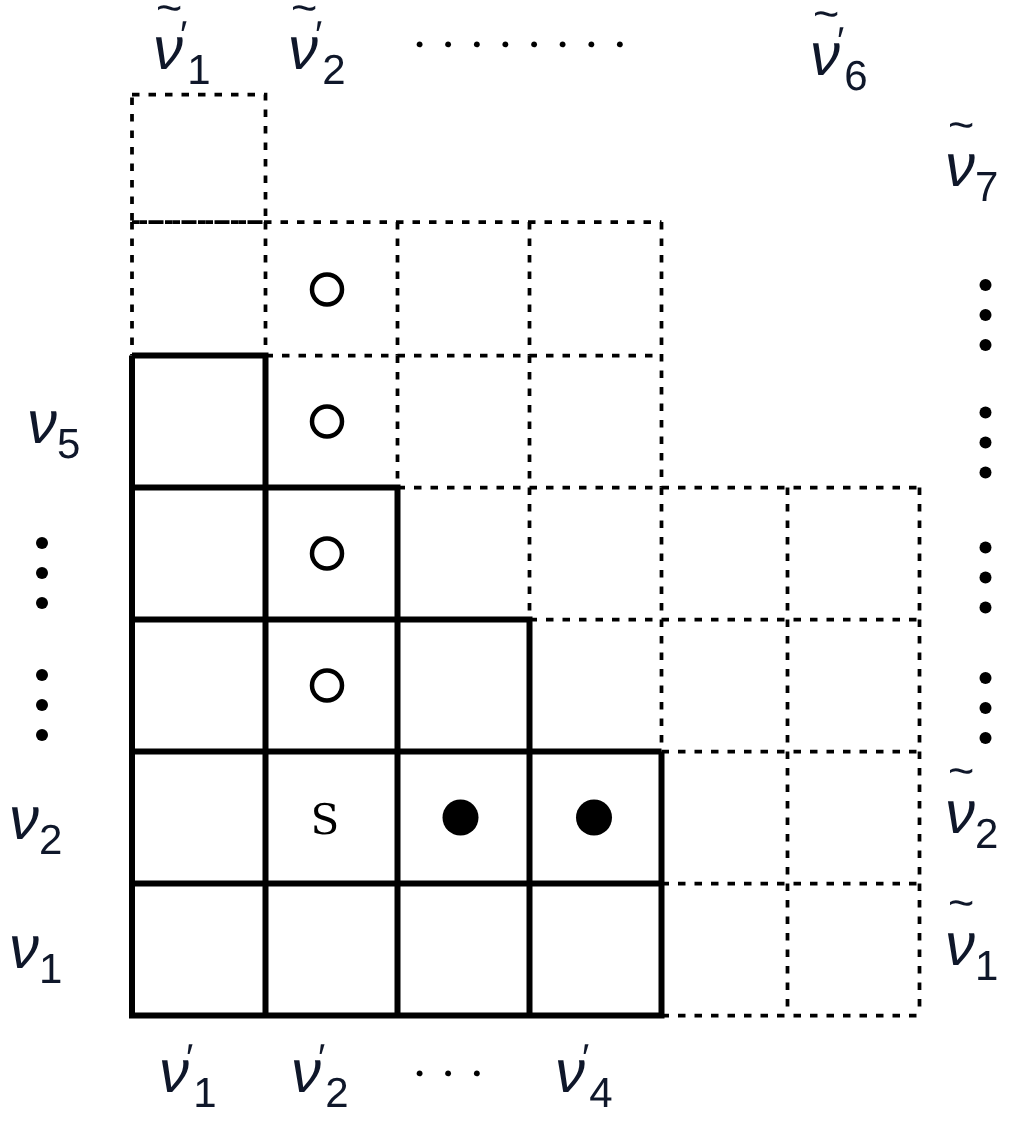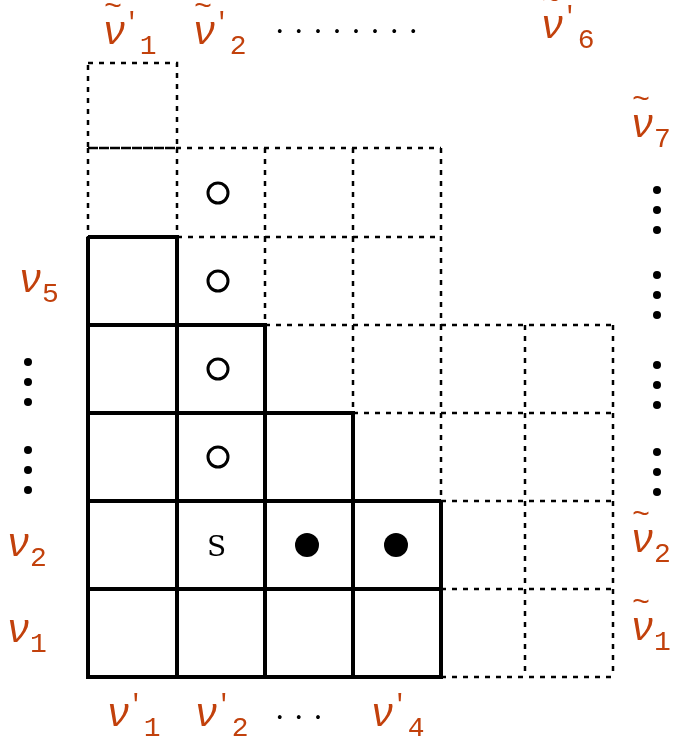--- a/index.html
+++ b/index.html
@@ -1,18 +1,18 @@
 <!DOCTYPE html>
 <html><head>
 <meta charset="utf-8">
 <style>
   html,body{margin:0;padding:0;background:#fff;}
   body{width:685px;height:756px;position:relative;overflow:hidden;font-family:"DejaVu Serif","Liberation Serif",serif;}
   svg{position:absolute;left:0;top:0;}
-  .lbl{position:absolute;font-family:Liberation Mono, monospace;font-style:italic;font-size:40px;color:#c2410c;line-height:1;white-space:nowrap;}
+  .lbl{position:absolute;font-family:Liberation Sans, sans-serif;font-style:italic;font-size:40px;color:#0f172a;line-height:1;white-space:nowrap;}
   .lbl sub{font-style:normal;font-size:28px;vertical-align:-10px;}
   .lbl sup{font-style:normal;font-size:26px;vertical-align:14px;margin-left:-2px;}
   .tilde{position:relative;display:inline-block;}
   .tilde::before{content:"~";position:absolute;left:2px;top:-22px;font-style:normal;font-size:30px;}
   .dots{position:absolute;font-size:30px;line-height:1;color:#000;}
   .vdots{position:absolute;width:10px;display:flex;flex-direction:column;align-items:center;}
   .vdots span{width:8px;height:8px;border-radius:50%;background:#000;margin:6px 0;}
   .cellmark{position:absolute;font-family:"DejaVu Serif","Liberation Serif",serif;font-size:28px;}
 </style>
 </head>
@@ -50,23 +50,23 @@
     <circle cx="307" cy="545" r="12"></circle>
     <circle cx="396" cy="545" r="12"></circle>
   </g>
 </svg>
 
 <div class="cellmark" style="left:207px;top:530px;">S</div>
 
 <div class="lbl" style="left:102px;top:10px;"><span class="tilde">ν</span><sup>′</sup><sub>1</sub></div>
 <div class="lbl" style="left:192px;top:10px;"><span class="tilde">ν</span><sup>′</sup><sub>2</sub></div>
 <div class="dots" style="left:275px;top:16px;">· · · · · · · ·</div>
-<div class="lbl" style="left:540px;top:4px;"><span class="tilde">ν</span><sup>′</sup><sub>6</sub></div>
+<div class="lbl" style="left:540px;top:14px;"><span class="tilde">ν</span><sup>′</sup><sub>6</sub></div>
 
-<div class="lbl" style="left:630px;top:107px;"><span class="tilde">ν</span><sub>7</sub></div>
+<div class="lbl" style="left:630px;top:91px;"><span class="tilde">ν</span><sub>7</sub></div>
 <div class="vdots" style="left:652px;top:180px;">
     <span></span>
     <span></span>
     <span></span>
   </div>
 <div class="vdots" style="left:652px;top:265px;">
     <span></span>
     <span></span>
     <span></span>
   </div>

